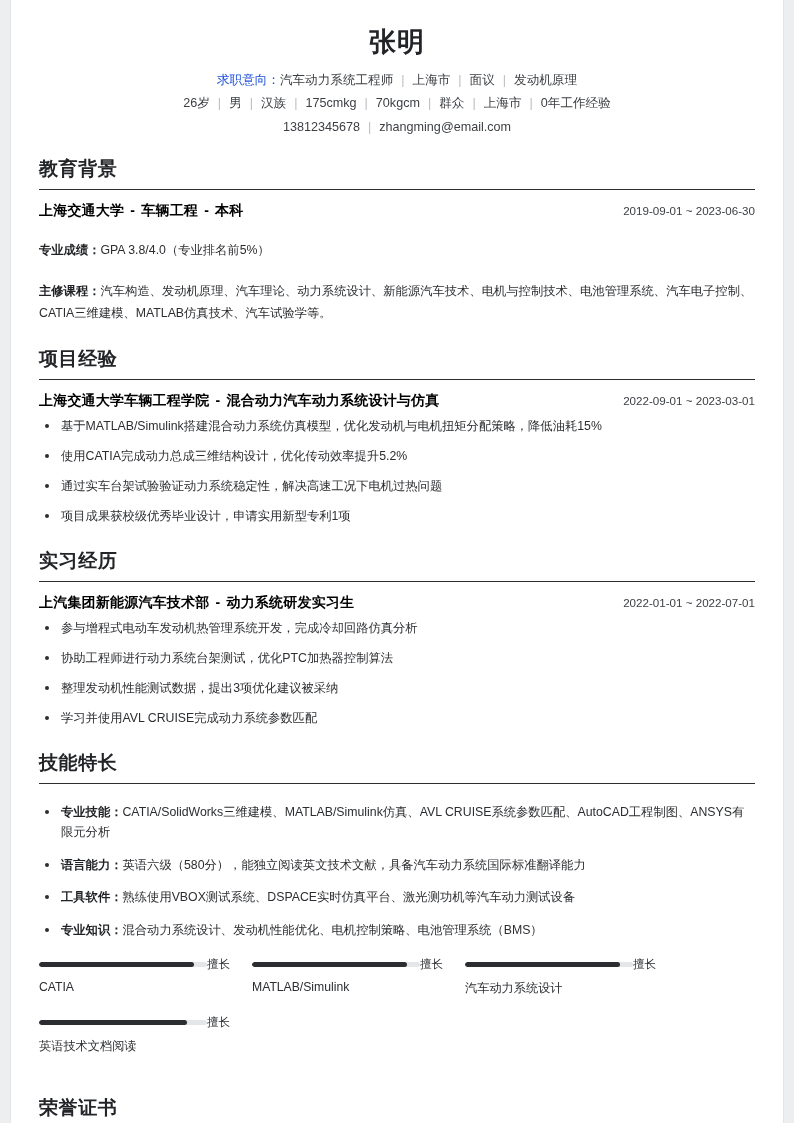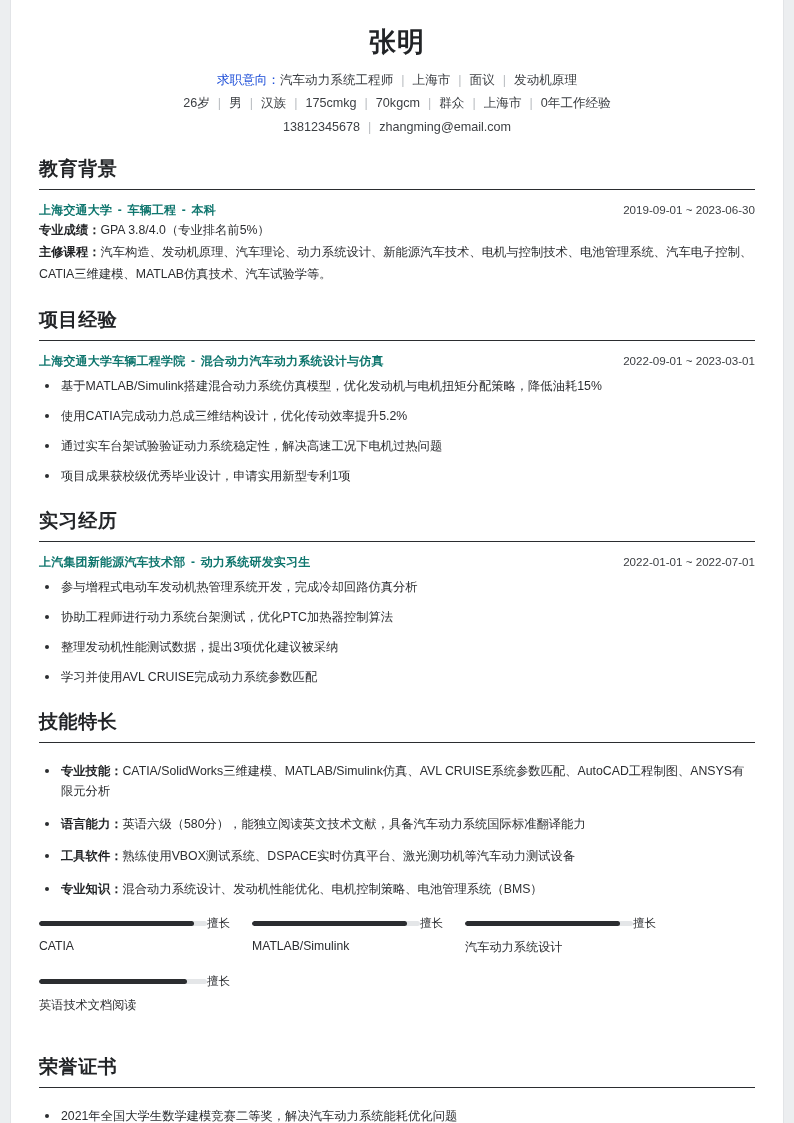--- a/index.html
+++ b/index.html
@@ -68,37 +68,37 @@
 
   
   .entry { margin-bottom: 2px; }
   .entry-head {
     display: flex;
     align-items: baseline;
     justify-content: space-between;
     gap: 14px;
   }
   .entry-title {
-    font-size: 12px;
+    font-size: 14px;
     font-weight: bold;
-    color: #0f766e;
+    color: #000000;
     letter-spacing: 0.2px;
   }
   .entry-title .dash { font-weight: bold; padding: 0 2px; }
   .entry-date {
     font-size: 11.6px;
     color: #3b3e42;
     white-space: nowrap;
     flex: 0 0 auto;
   }
   .kv {
     font-size: 12.3px;
     color: #2b2d30;
     line-height: 1.75;
-    margin-top: 1px;
+    margin-top: 20px;
   }
   .kv b { font-weight: bold; color: #1f2124; }
 
   
   ul.bul { list-style: none; margin-top: 7px; }
   ul.bul > li {
     position: relative;
     padding-left: 22px;
     font-size: 12.3px;
     color: #2b2d30;

